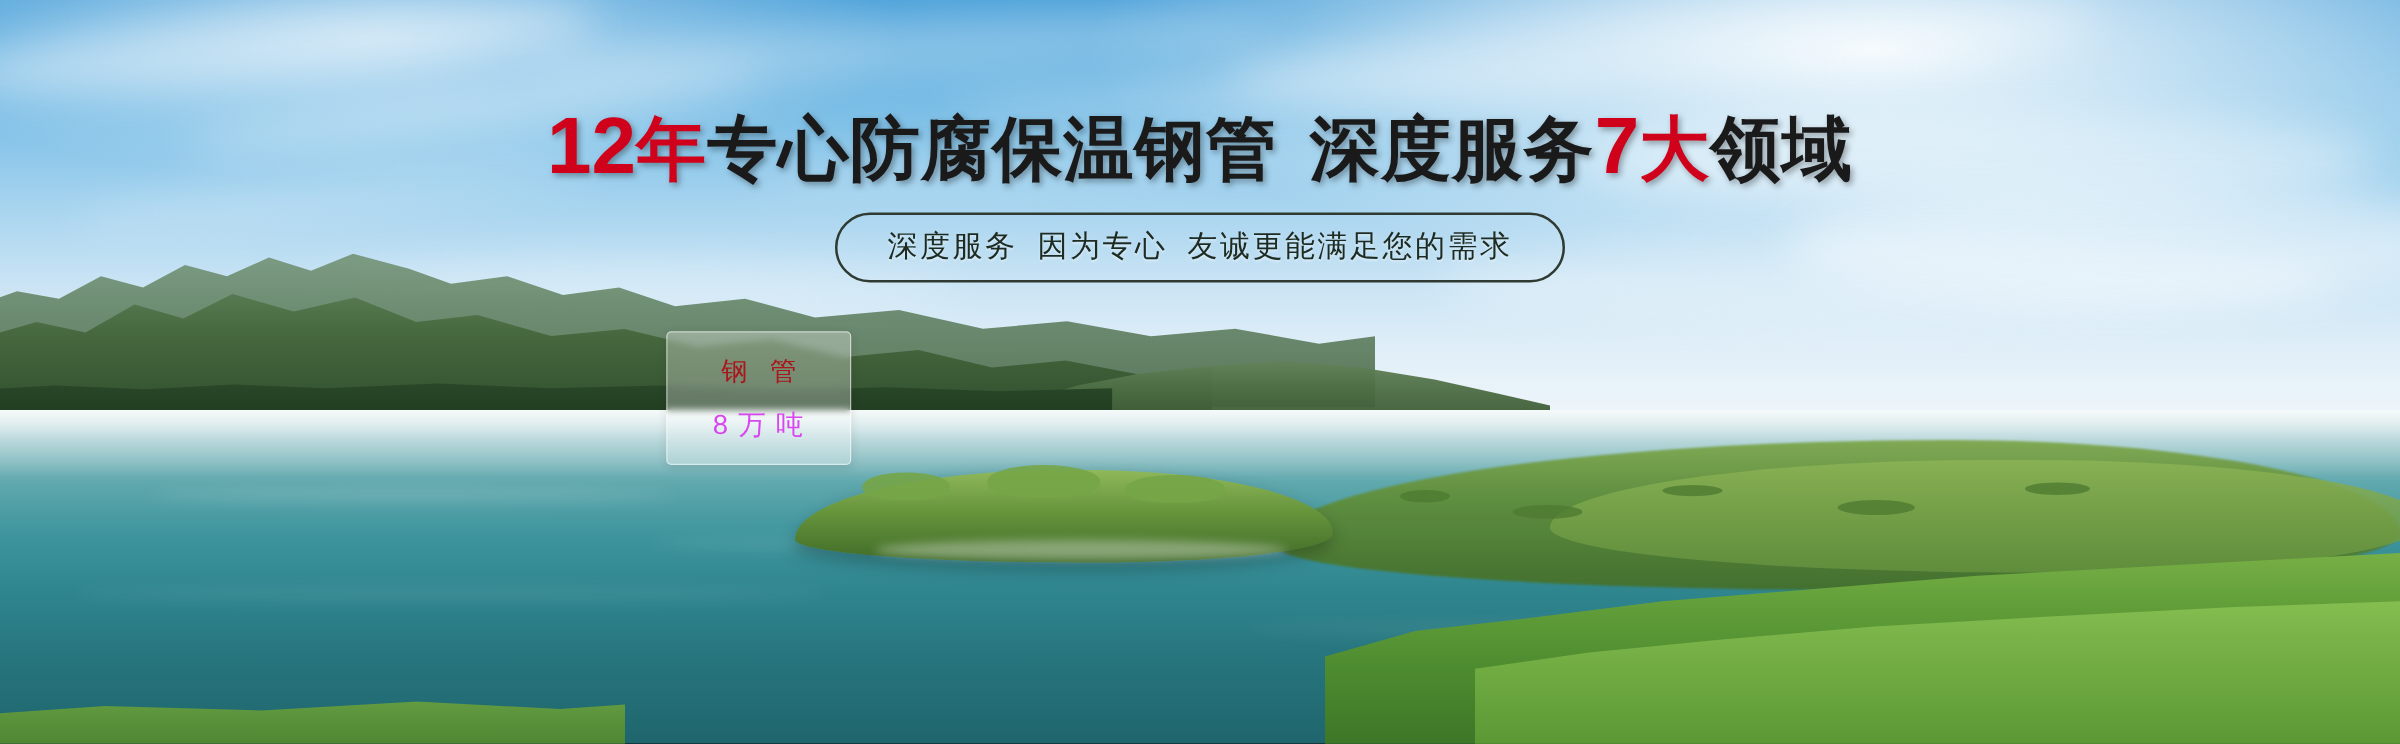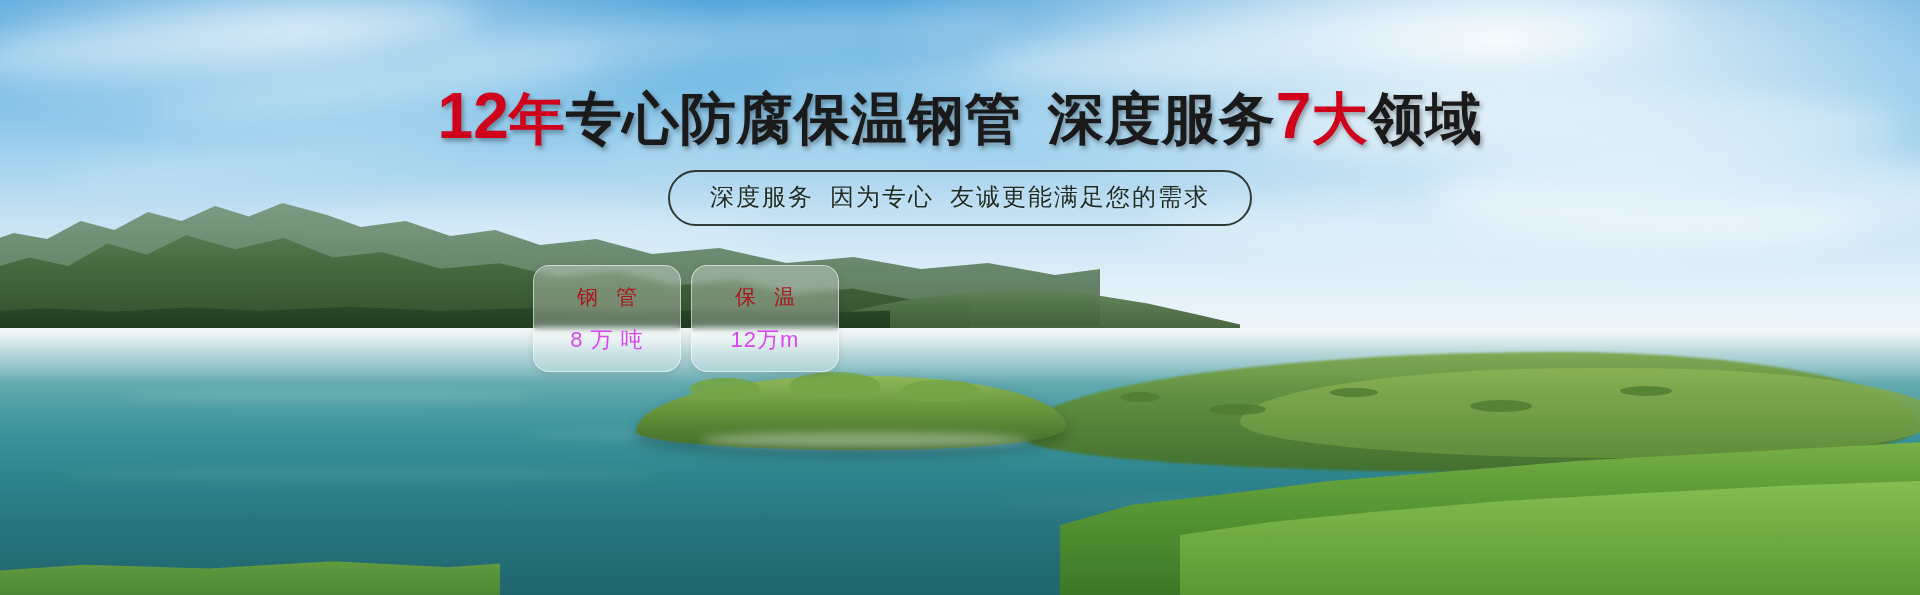--- a/index.html
+++ b/index.html
@@ -307,21 +307,21 @@
   .stats {
     position: absolute;
     left: 533px;
     top: 265px;
     display: flex;
     gap: 10px;
   }
   .stat-card {
     width: 148px;
     height: 107px;
-    border-radius: 16px;
+    border-radius: 4px;
     background: rgba(255,255,255,0.30);
     border: 1px solid rgba(255,255,255,0.55);
     backdrop-filter: blur(3px);
     display: flex;
     flex-direction: column;
     align-items: center;
     justify-content: center;
     box-shadow: 0 2px 8px rgba(0,0,0,0.10);
   }
   .stat-label {
@@ -403,22 +403,16 @@
   <div class="stats">
 
     <div class="stat-card">
       <div class="stat-label">钢 管</div>
       <div class="stat-value">
         <span>8 万 吨</span>
       </div>
     </div>
 
 
-    <div class="stat-card">
-      <div class="stat-label">保 温</div>
-      <div class="stat-value">
-        <span>12万m</span>
-      </div>
-    </div>
 
   </div>
 
 </div>
 
 </body></html>

